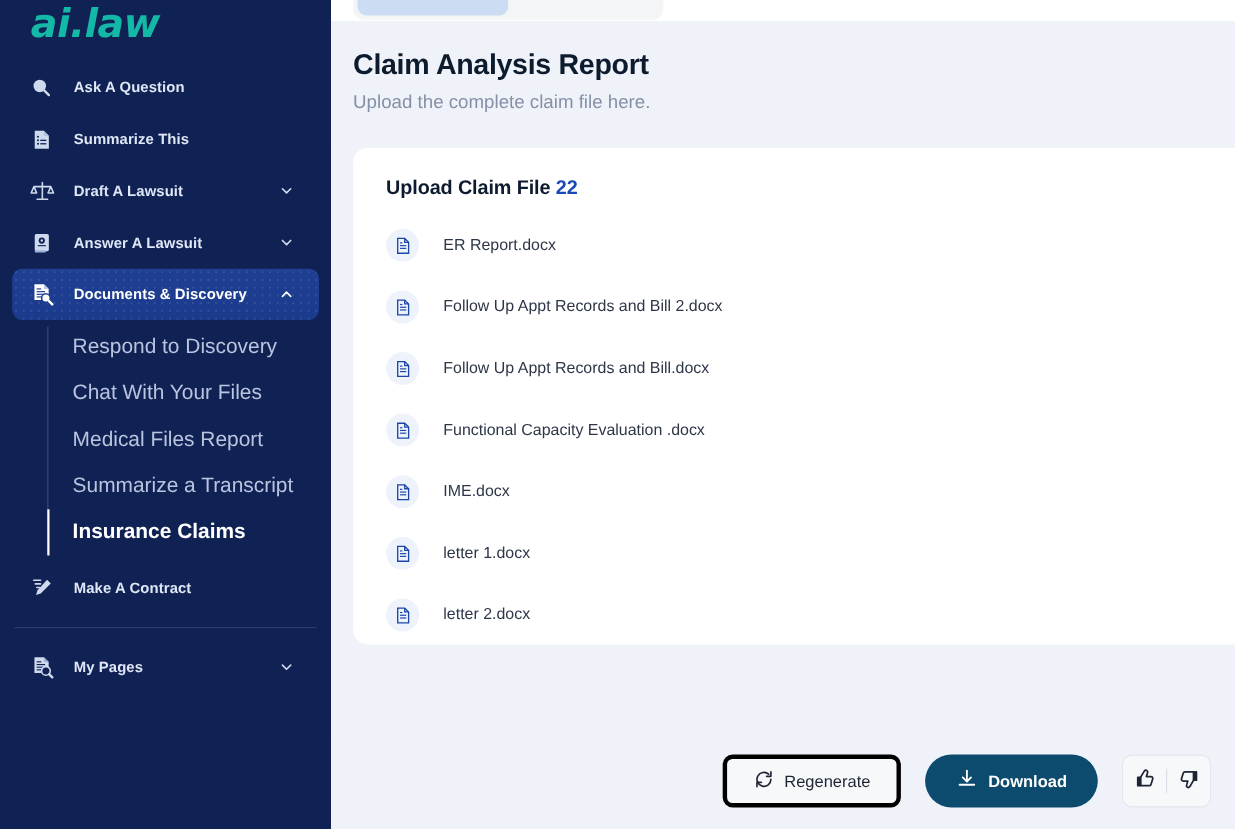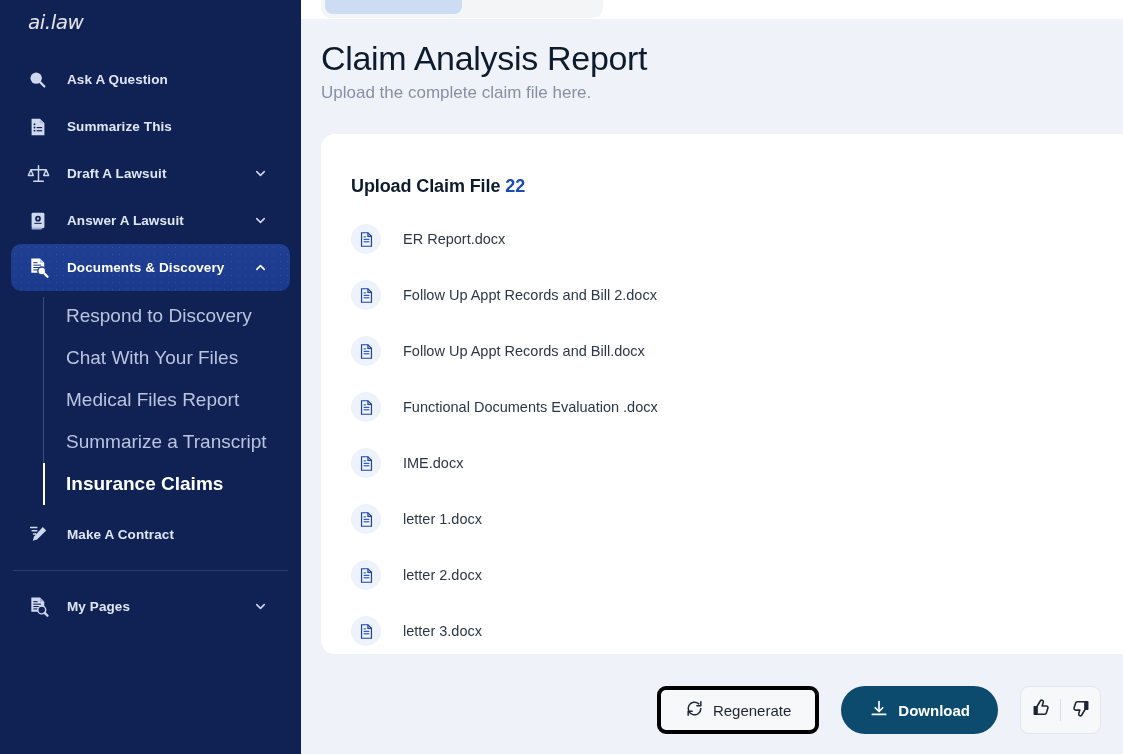--- a/index.html
+++ b/index.html
@@ -31,24 +31,24 @@
 
   .logo-wrap {
     padding: 0 0 0 28px;
     height: 44px;
     display: flex;
     align-items: center;
   }
   .logo {
     font-family: "DejaVu Sans", sans-serif;
     font-style: italic;
-    font-weight: 400;
-    font-size: 20px;
+    font-weight: 700;
+    font-size: 36px;
     letter-spacing: -0.5px;
-    color: #e5e5e5;
+    color: #14b8a6;
   }
 
   .nav { padding-top: 12px; }
 
   .nav-item {
     height: 47px;
     display: flex;
     align-items: center;
     padding: 0 22px 0 14px;
     margin: 0 11px;
@@ -176,43 +176,43 @@
   }
   .tab.active { background: #ccdcf3; color: #14306e; font-weight: 700; }
 
   .page-head {
     background: #eff2f8;
     padding: 22px 28px 0 20px;
     flex: 0 0 auto;
     height: 115px;
   }
   .page-title {
-    font-size: 34px;
-    font-weight: 400;
+    font-size: 26px;
+    font-weight: 700;
     color: #0d1b2e;
     letter-spacing: -0.3px;
     line-height: 34px;
   }
   .page-sub {
     font-size: 17px;
     color: #8590a6;
     margin-top: 6px;
     line-height: 24px;
   }
 
   .card-area {
     flex: 1 1 auto;
     padding: 0 0 0 20px;
     overflow: hidden;
   }
   .card {
     background: #ffffff;
     border-radius: 14px 0 0 14px;
-    padding: 42px 30px 22px 16px;
-    height: 520px;
+    padding: 26px 30px 22px 16px;
+    height: 452px;
     overflow: hidden;
   }
   .card-title {
     font-size: 18px;
     font-weight: 700;
     color: #0d1b2e;
     padding-left: 14px;
     margin-bottom: 14px;
     letter-spacing: -0.1px;
   }
@@ -509,21 +509,21 @@
           <div class="file-row">
             <span class="file-ico">
               <svg width="17" height="17" viewBox="0 0 24 24">
                   <path d="M5 2.5h9l5 5v14H5z" fill="none" stroke="#1b46a8" stroke-width="1.7"></path>
                   <path d="M14 2.5v5h5" fill="none" stroke="#1b46a8" stroke-width="1.7"></path>
                   <rect x="8" y="11" width="8" height="1.5" fill="#1b46a8"></rect>
                   <rect x="8" y="14.5" width="8" height="1.5" fill="#1b46a8"></rect>
                   <rect x="8" y="7.5" width="3" height="1.5" fill="#1b46a8"></rect>
                 </svg>
             </span>
-            <span class="file-name">Functional Documents Evaluation .docx</span>
+            <span class="file-name">Functional Capacity Evaluation .docx</span>
           </div>
 
           <div class="file-row">
             <span class="file-ico">
               <svg width="17" height="17" viewBox="0 0 24 24">
                   <path d="M5 2.5h9l5 5v14H5z" fill="none" stroke="#1b46a8" stroke-width="1.7"></path>
                   <path d="M14 2.5v5h5" fill="none" stroke="#1b46a8" stroke-width="1.7"></path>
                   <rect x="8" y="11" width="8" height="1.5" fill="#1b46a8"></rect>
                   <rect x="8" y="14.5" width="8" height="1.5" fill="#1b46a8"></rect>
                   <rect x="8" y="7.5" width="3" height="1.5" fill="#1b46a8"></rect>

